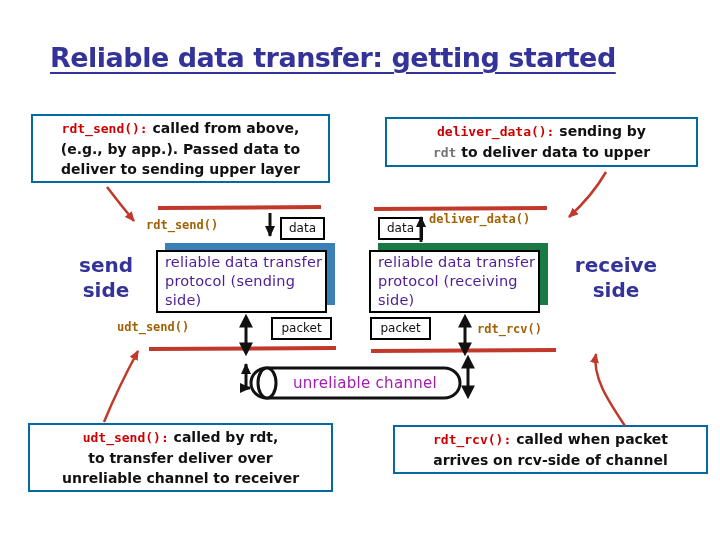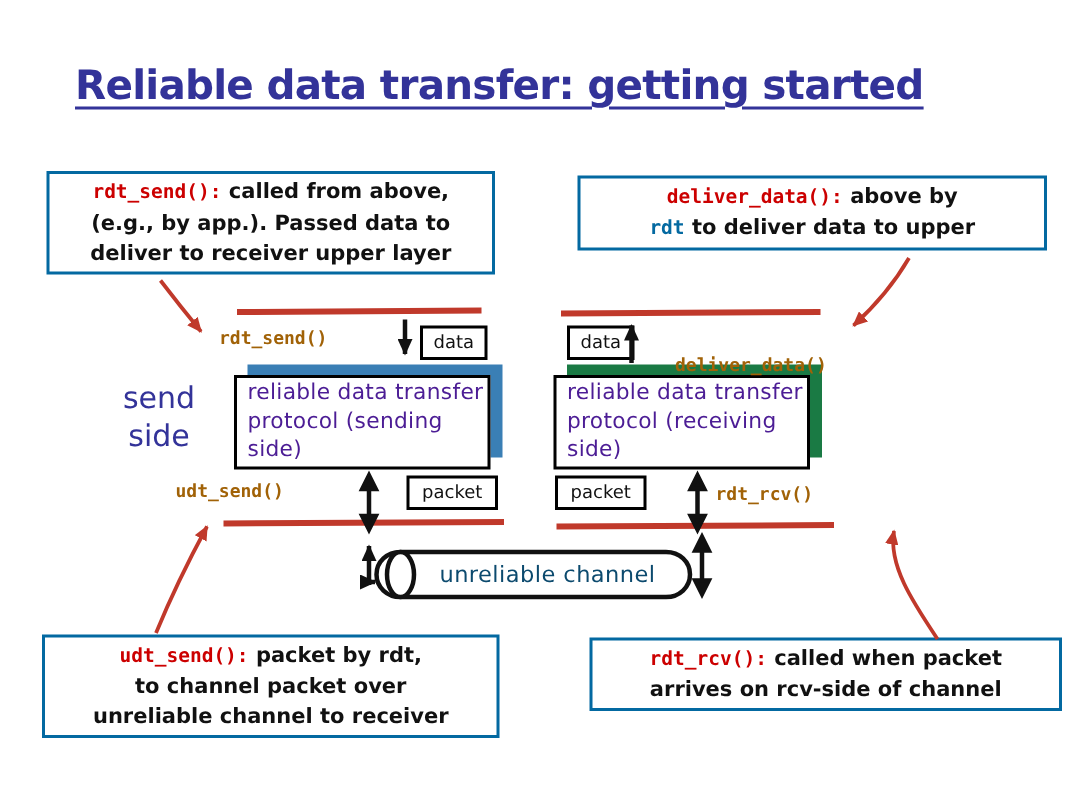--- a/index.html
+++ b/index.html
@@ -15,91 +15,92 @@
   }
   .callout {
     position:absolute; border:2px solid #0369a1; background:#fff;
     text-align:center; font-size:14px; font-weight:bold; color:#111;
     line-height:1.45; padding:2px 4px;
   }
   .code {
     font-family:"DejaVu Sans Mono", monospace; color:#cc0000;
     font-size:13px; font-weight:bold;
   }
-  .code-black { color:#0369a1; }
+  .code-black { color:#737373; }
   .mono-label {
     position:absolute; font-family:"DejaVu Sans Mono", monospace;
     font-weight:bold; font-size:12px; color:#a16207; white-space:nowrap;
   }
   .small-box {
     position:absolute; border:2.5px solid #000; background:#fff;
     font-size:12px; font-weight:normal; color:#111; text-align:center;
     height:19px; line-height:19px;
   }
   .proto-shadow { position:absolute; width:170px; height:62px; }
   .shadow-blue  { background:#3a7fb5; }
   .shadow-green { background:#1a7a44; }
   .proto-box {
     position:absolute; width:160px; height:58px; border:2.5px solid #000;
     background:#fff; font-size:14.5px; line-height:1.32; color:#4c1d95;
     padding:1px 0 0 7px; letter-spacing:0.2px;
   }
   .side-label {
-    position:absolute; color:#333399; font-size:20px; font-weight:normal;
+    position:absolute; color:#333399; font-size:20px; font-weight:bold;
     text-align:center; line-height:1.25;
   }
   .channel-text {
     position:absolute; left:282px; top:374px; width:166px; text-align:center;
-    font-size:15px; color:#0c4a6e; letter-spacing:0.3px; white-space:nowrap;
+    font-size:15px; color:#a21caf; letter-spacing:0.3px; white-space:nowrap;
   }
   .footer {
     position:absolute; left:480px; top:504px; width:220px; text-align:right;
     font-family:"DejaVu Serif", serif; font-size:13.5px; color:#000;
   }
   .footer .page { margin-left:16px; }
   svg.overlay { position:absolute; left:0; top:0; width:720px; height:540px; pointer-events:none; }
 </style>
 </head>
 <body>
 
 <div class="slide">
 
   <div class="title">Reliable data transfer: getting started</div>
 
   <div class="callout" style="left:31px; top:114px; width:287px;">
     <span class="code">rdt_send():</span><span> called from above,</span><br>
     <span>(e.g., by app.). Passed data to</span><br>
-    <span>deliver to receiver upper layer</span>
+    <span>deliver to sending upper layer</span>
   </div>
 
   <div class="callout" style="left:385px; top:117px; width:301px;">
-    <span class="code">deliver_data():</span><span> above by</span><br>
+    <span class="code">deliver_data():</span><span> sending by</span><br>
     <span class="code code-black">rdt</span><span> to deliver data to upper</span>
   </div>
 
   <div class="callout" style="left:28px; top:423px; width:293px;">
-    <span class="code">udt_send():</span><span> packet by rdt,</span><br>
-    <span>to channel packet over</span><br>
+    <span class="code">udt_send():</span><span> called by rdt,</span><br>
+    <span>to transfer deliver over</span><br>
     <span>unreliable channel to receiver</span>
   </div>
 
   <div class="callout" style="left:393px; top:425px; width:303px;">
     <span class="code">rdt_rcv():</span><span> called when packet</span><br>
     <span>arrives on rcv-side of channel</span>
   </div>
 
   <div class="proto-shadow shadow-blue" style="left:165px; top:243px;"></div>
   <div class="proto-box" style="left:156px; top:250px;">reliable data transfer protocol (sending side)</div>
   <div class="proto-shadow shadow-green" style="left:378px; top:243px;"></div>
   <div class="proto-box" style="left:369px; top:250px;">reliable data transfer protocol (receiving side)</div>
 
   <div class="side-label" style="left:70px; top:253px; width:72px;">send side</div>
+  <div class="side-label" style="left:560px; top:253px; width:112px;">receive side</div>
 
   <div class="mono-label" style="left:146px; top:218px;">rdt_send()</div>
-  <div class="mono-label" style="left:429px; top:236px;margin-left:21px;">deliver_data()</div>
+  <div class="mono-label" style="left:429px; top:212px;">deliver_data()</div>
   <div class="mono-label" style="left:117px; top:320px;">udt_send()</div>
   <div class="mono-label" style="left:477px; top:322px;">rdt_rcv()</div>
 
   <div class="small-box" style="left:280px; top:217px; width:41px;">data</div>
   <div class="small-box" style="left:378px; top:217px; width:41px;">data</div>
   <div class="small-box" style="left:271px; top:317px; width:57px;">packet</div>
   <div class="small-box" style="left:370px; top:317px; width:57px;">packet</div>
 
   <svg class="overlay">
     <defs>

